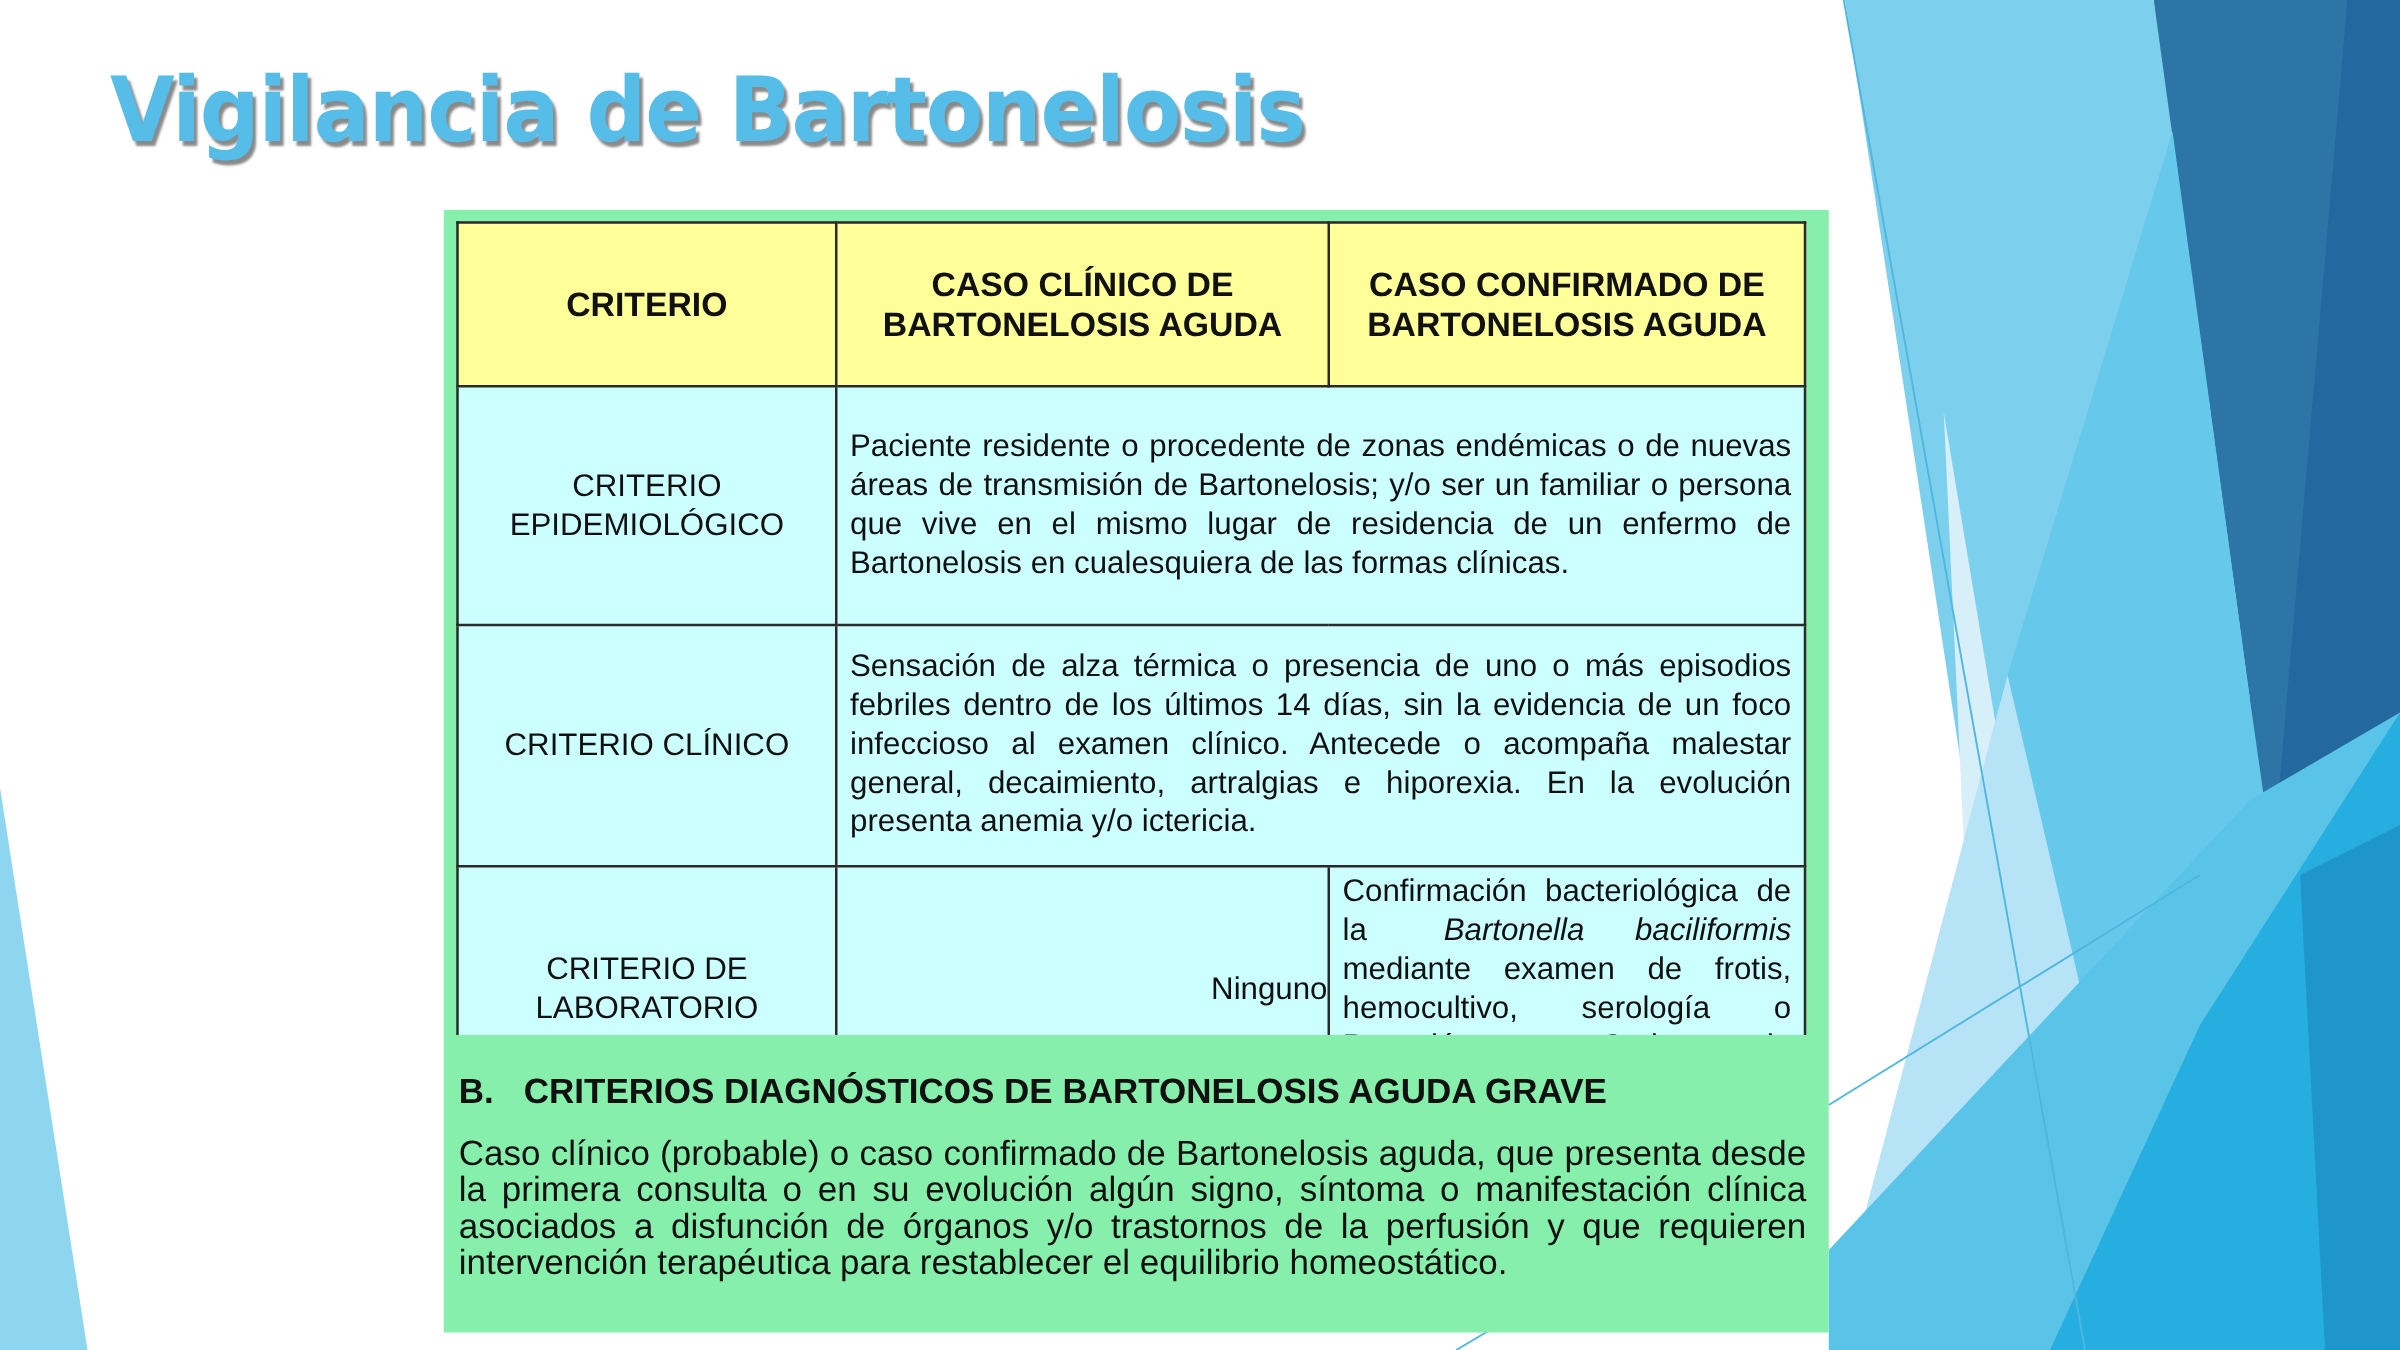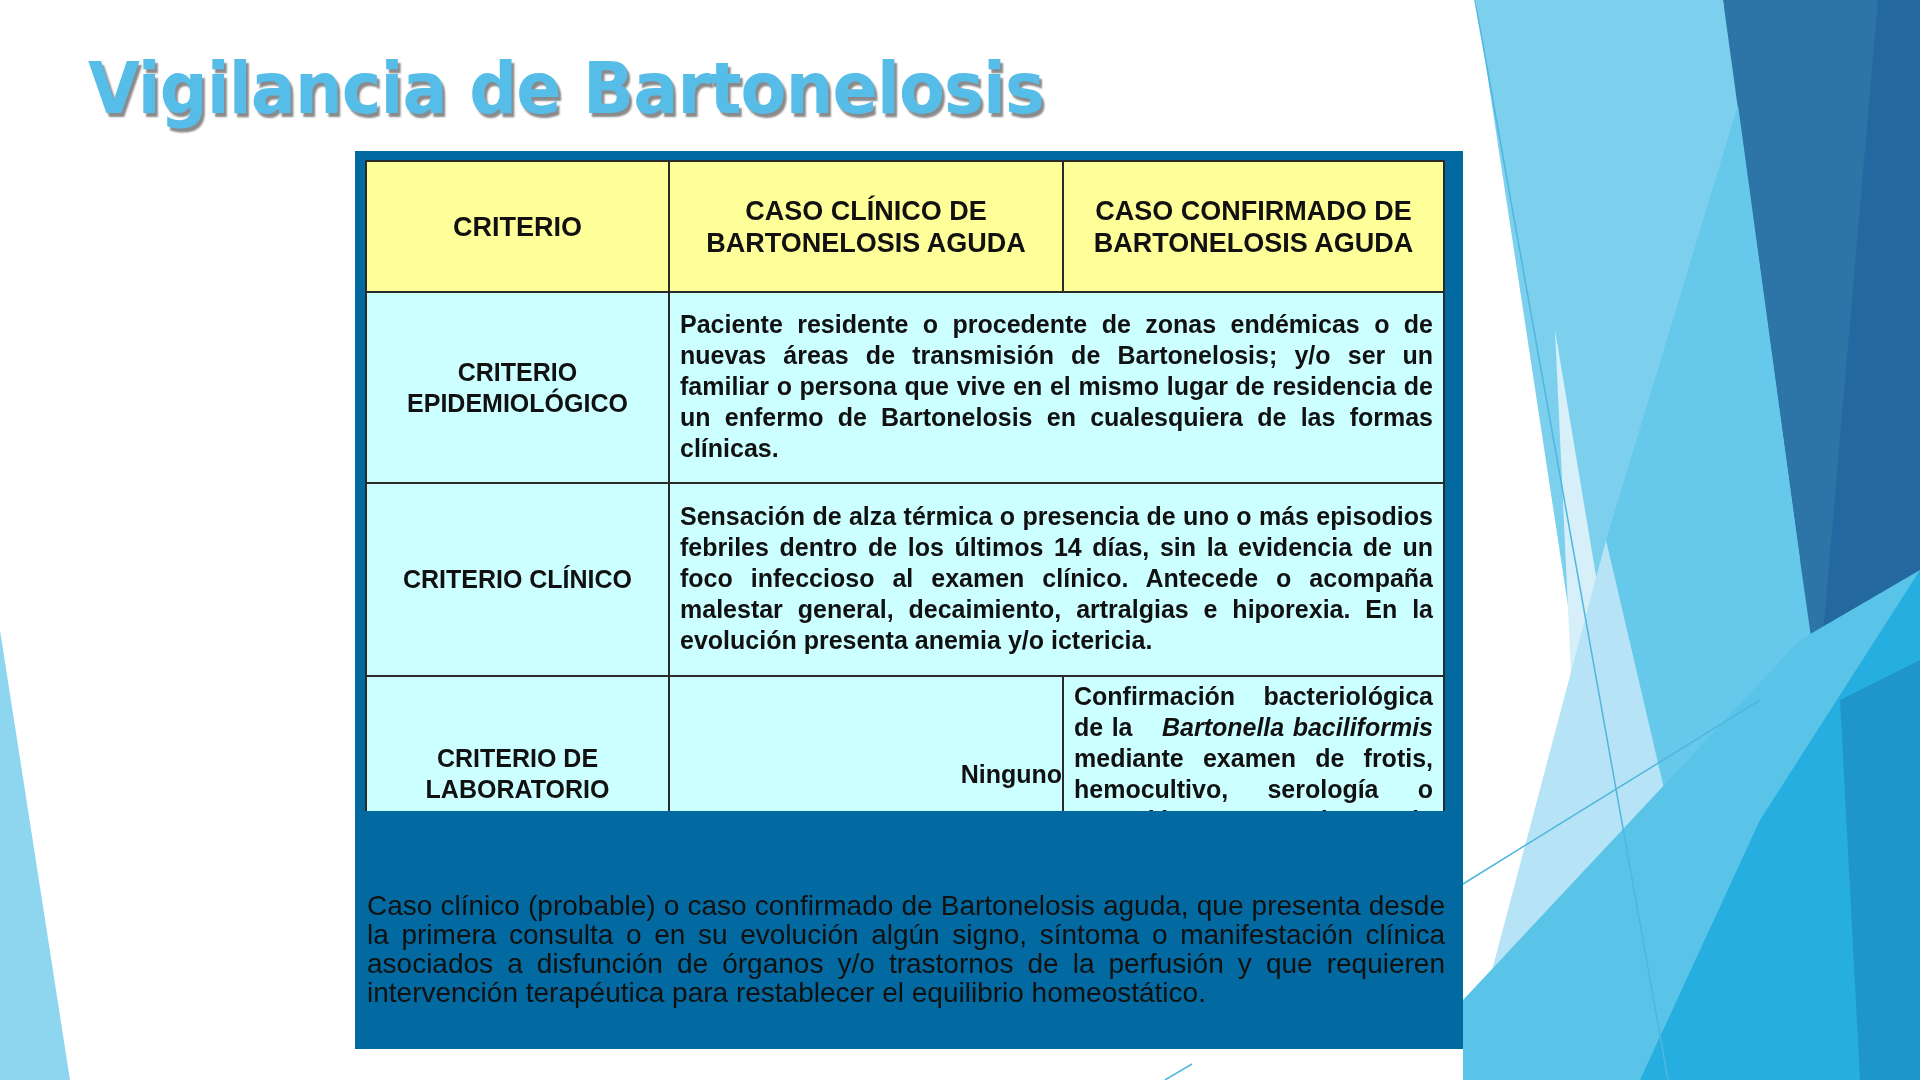--- a/index.html
+++ b/index.html
@@ -12,36 +12,36 @@
   .title {
     position: absolute; left: 88px; top: 48px; margin: 0;
     font-family: "DejaVu Sans", sans-serif; font-weight: bold;
     font-size: 72px; letter-spacing: -1px; line-height: 80px;
     color: #55bde8;
     text-shadow: 3px 4px 2px #8a8a8a;
     z-index: 2; white-space: nowrap;
     transform: scaleX(0.93); transform-origin: left top;
   }
   .doc-image {
-    position: absolute; left: 355px; top: 151px; width: 1108px; height: 898px;
-    background: #0369a1; z-index: 1;
+    position: absolute; left: 355px; top: 168px; width: 1108px; height: 898px;
+    background: #86efac; z-index: 1;
   }
   table.criteria {
     position: absolute; left: 10px; top: 9px;
     width: 1078px; border-collapse: collapse; table-layout: fixed;
     font-family: "Liberation Sans", sans-serif; color: #111;
   }
   table.criteria td, table.criteria th {
     border: 2px solid #2a2a2a; vertical-align: middle; padding: 0;
   }
   table.criteria th {
     background: #ffff99; font-weight: bold; font-size: 27px; line-height: 32px;
     text-align: center; height: 97px;
   }
-  table.criteria td { background: #ccffff; font-size: 25px; line-height: 31px; font-weight: bold; }
+  table.criteria td { background: #ccffff; font-size: 25px; line-height: 31px; }
   td.crit { text-align: center; margin-left: 27px; }
   td.desc { text-align: justify; padding: 6px 10px 8px 10px !important; }
   td.desc-right { text-align: justify; padding: 2px 10px 2px 10px !important; }
   td.ninguno { text-align: right; padding-left: 10px !important; }
   tr.r1 td { height: 175px; }
   tr.r2 td { height: 177px; }
   tr.r3 td { height: 190px; border-bottom: none; }
   .table-clip { position: absolute; left: 0; top: 0; width: 1108px; height: 660px; overflow: hidden; }
   .section-b {
     position: absolute; left: 12px; top: 688px; width: 1078px; margin: 0;
@@ -108,14 +108,15 @@
       </tr>
       <tr class="r3">
         <td class="crit" style="padding:0 40px;"><span>CRITERIO DE LABORATORIO</span></td>
         <td class="ninguno">Ninguno</td>
         <td class="desc-right"><span>Confirmación bacteriológica de la </span><i>Bartonella baciliformis</i><span> mediante examen de frotis, hemocultivo, serología o Reacción en Cadena de Polimerasa.</span></td>
       </tr>
     </tbody>
       </table>
   </div>
 
+  <h2 class="section-b"><span class="letter">B.</span><span>CRITERIOS DIAGNÓSTICOS DE BARTONELOSIS AGUDA GRAVE</span></h2>
   <p class="section-b-text">Caso clínico (probable) o caso confirmado de Bartonelosis aguda, que presenta desde la primera consulta o en su evolución algún signo, síntoma o manifestación clínica asociados a disfunción de órganos y/o trastornos de la perfusión y que requieren intervención terapéutica para restablecer el equilibrio homeostático.</p>
 </div>
 
 </body></html>

